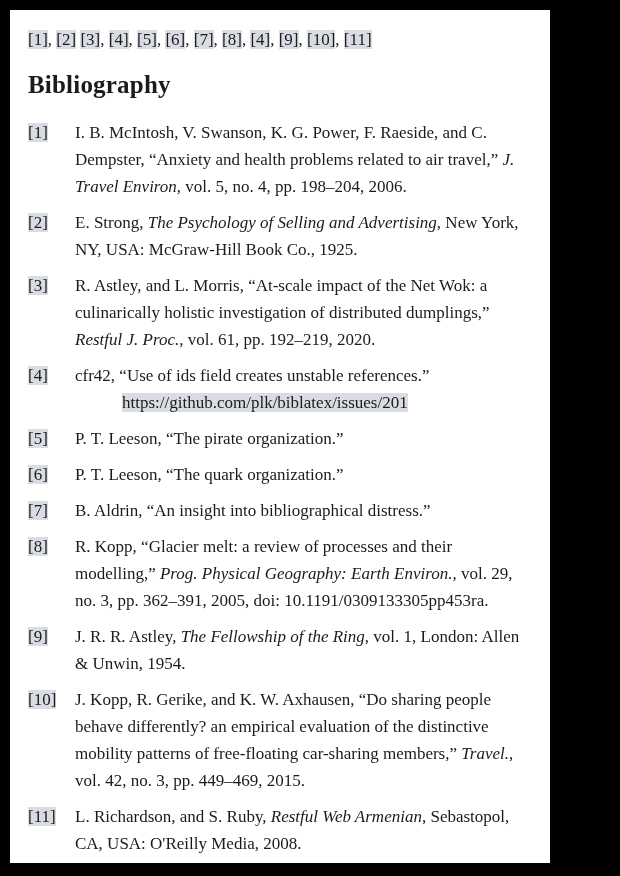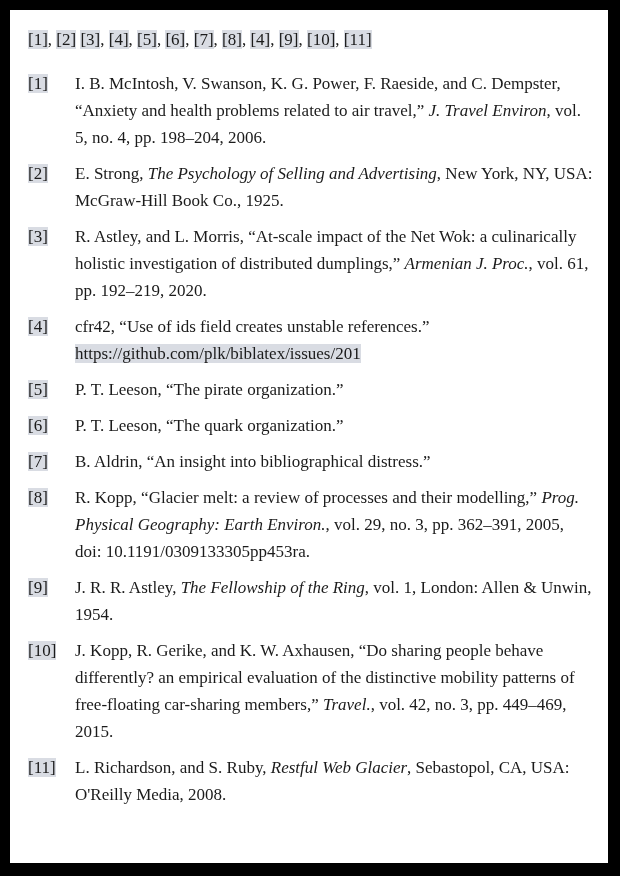--- a/index.html
+++ b/index.html
@@ -11,21 +11,21 @@
     height: 876px;
     background: #000000;
     position: relative;
     overflow: hidden;
     font-family: "Liberation Serif", "DejaVu Serif", serif;
   }
   .page {
     position: absolute;
     left: 10px;
     top: 10px;
-    width: 598px;
+    width: 540px;
     height: 853px;
     background: var(--page-bg, #ffffff);
     overflow: hidden;
   }
   .content {
     padding: 16px 14px 0 18px;
     color: var(--text, #1b1b1b);
   }
   .citation-line {
     font-size: 17px;
@@ -62,49 +62,51 @@
   }
   .it {
     font-style: italic;
   }
   .link {
     overflow-wrap: anywhere;
     word-break: break-word;
     color: var(--text, #1b1b1b);
     text-decoration: none;
     cursor: pointer;
+    margin-left: 47px;
   }
   .entry .label-cell .hl {
     cursor: pointer;
   }
   .citation-line .hl {
     cursor: pointer;
   }
 </style>
 </head>
 <body style="background: rgb(0, 0, 0);">
 
 <div class="page">
   <div class="content">
 
     <div class="citation-line"><span class="hl">[1]</span>, <span class="hl">[2]</span> <span class="hl">[3]</span>, <span class="hl">[4]</span>, <span class="hl">[5]</span>, <span class="hl">[6]</span>, <span class="hl">[7]</span>, <span class="hl">[8]</span>, <span class="hl">[4]</span>, <span class="hl">[9]</span>, <span class="hl">[10]</span>, <span class="hl">[11]</span></div>
 
+    <h1 class="bib-heading">Bibliography</h1>
 
     <div class="bib-list">
         <div class="entry">
           <span class="label-cell"><span class="hl">[1]</span></span>
           <span class="text"><span>I. B. McIntosh, V. Swanson, K. G. Power, F. Raeside, and C. Dempster, “Anxiety and health problems related to air travel,” </span><span class="it">J. Travel Environ</span><span>, vol. 5, no. 4, pp. 198–204, 2006.</span></span>
         </div>
         <div class="entry">
           <span class="label-cell"><span class="hl">[2]</span></span>
           <span class="text"><span>E. Strong, </span><span class="it">The Psychology of Selling and Advertising</span><span>, New York, NY, USA: McGraw-Hill Book Co., 1925.</span></span>
         </div>
         <div class="entry">
           <span class="label-cell"><span class="hl">[3]</span></span>
-          <span class="text"><span>R. Astley, and L. Morris, “At-scale impact of the Net Wok: a culinarically holistic investigation of distributed dumplings,” </span><span class="it">Armenian J. Proc.</span><span>, vol. 61, pp. 192–219, 2020.</span></span>
+          <span class="text"><span>R. Astley, and L. Morris, “At-scale impact of the Net Wok: a culinarically holistic investigation of distributed dumplings,” </span><span class="it">Restful J. Proc.</span><span>, vol. 61, pp. 192–219, 2020.</span></span>
         </div>
         <div class="entry">
           <span class="label-cell"><span class="hl">[4]</span></span>
           <span class="text"><span>cfr42, “Use of ids field creates unstable references.” </span><span class="hl link">https://github.com/plk/biblatex/issues/201</span></span>
         </div>
         <div class="entry">
           <span class="label-cell"><span class="hl">[5]</span></span>
           <span class="text"><span>P. T. Leeson, “The pirate organization.”</span></span>
         </div>
         <div class="entry">
@@ -122,18 +124,18 @@
         <div class="entry">
           <span class="label-cell"><span class="hl">[9]</span></span>
           <span class="text"><span>J. R. R. Astley, </span><span class="it">The Fellowship of the Ring</span><span>, vol. 1, London: Allen &amp; Unwin, 1954.</span></span>
         </div>
         <div class="entry">
           <span class="label-cell"><span class="hl">[10]</span></span>
           <span class="text"><span>J. Kopp, R. Gerike, and K. W. Axhausen, “Do sharing people behave differently? an empirical evaluation of the distinctive mobility patterns of free-floating car-sharing members,” </span><span class="it">Travel.</span><span>, vol. 42, no. 3, pp. 449–469, 2015.</span></span>
         </div>
         <div class="entry">
           <span class="label-cell"><span class="hl">[11]</span></span>
-          <span class="text"><span>L. Richardson, and S. Ruby, </span><span class="it">Restful Web Glacier</span><span>, Sebastopol, CA, USA: O'Reilly Media, 2008.</span></span>
+          <span class="text"><span>L. Richardson, and S. Ruby, </span><span class="it">Restful Web Armenian</span><span>, Sebastopol, CA, USA: O'Reilly Media, 2008.</span></span>
         </div>
       </div>
 
   </div>
 </div>
 
 </body></html>

